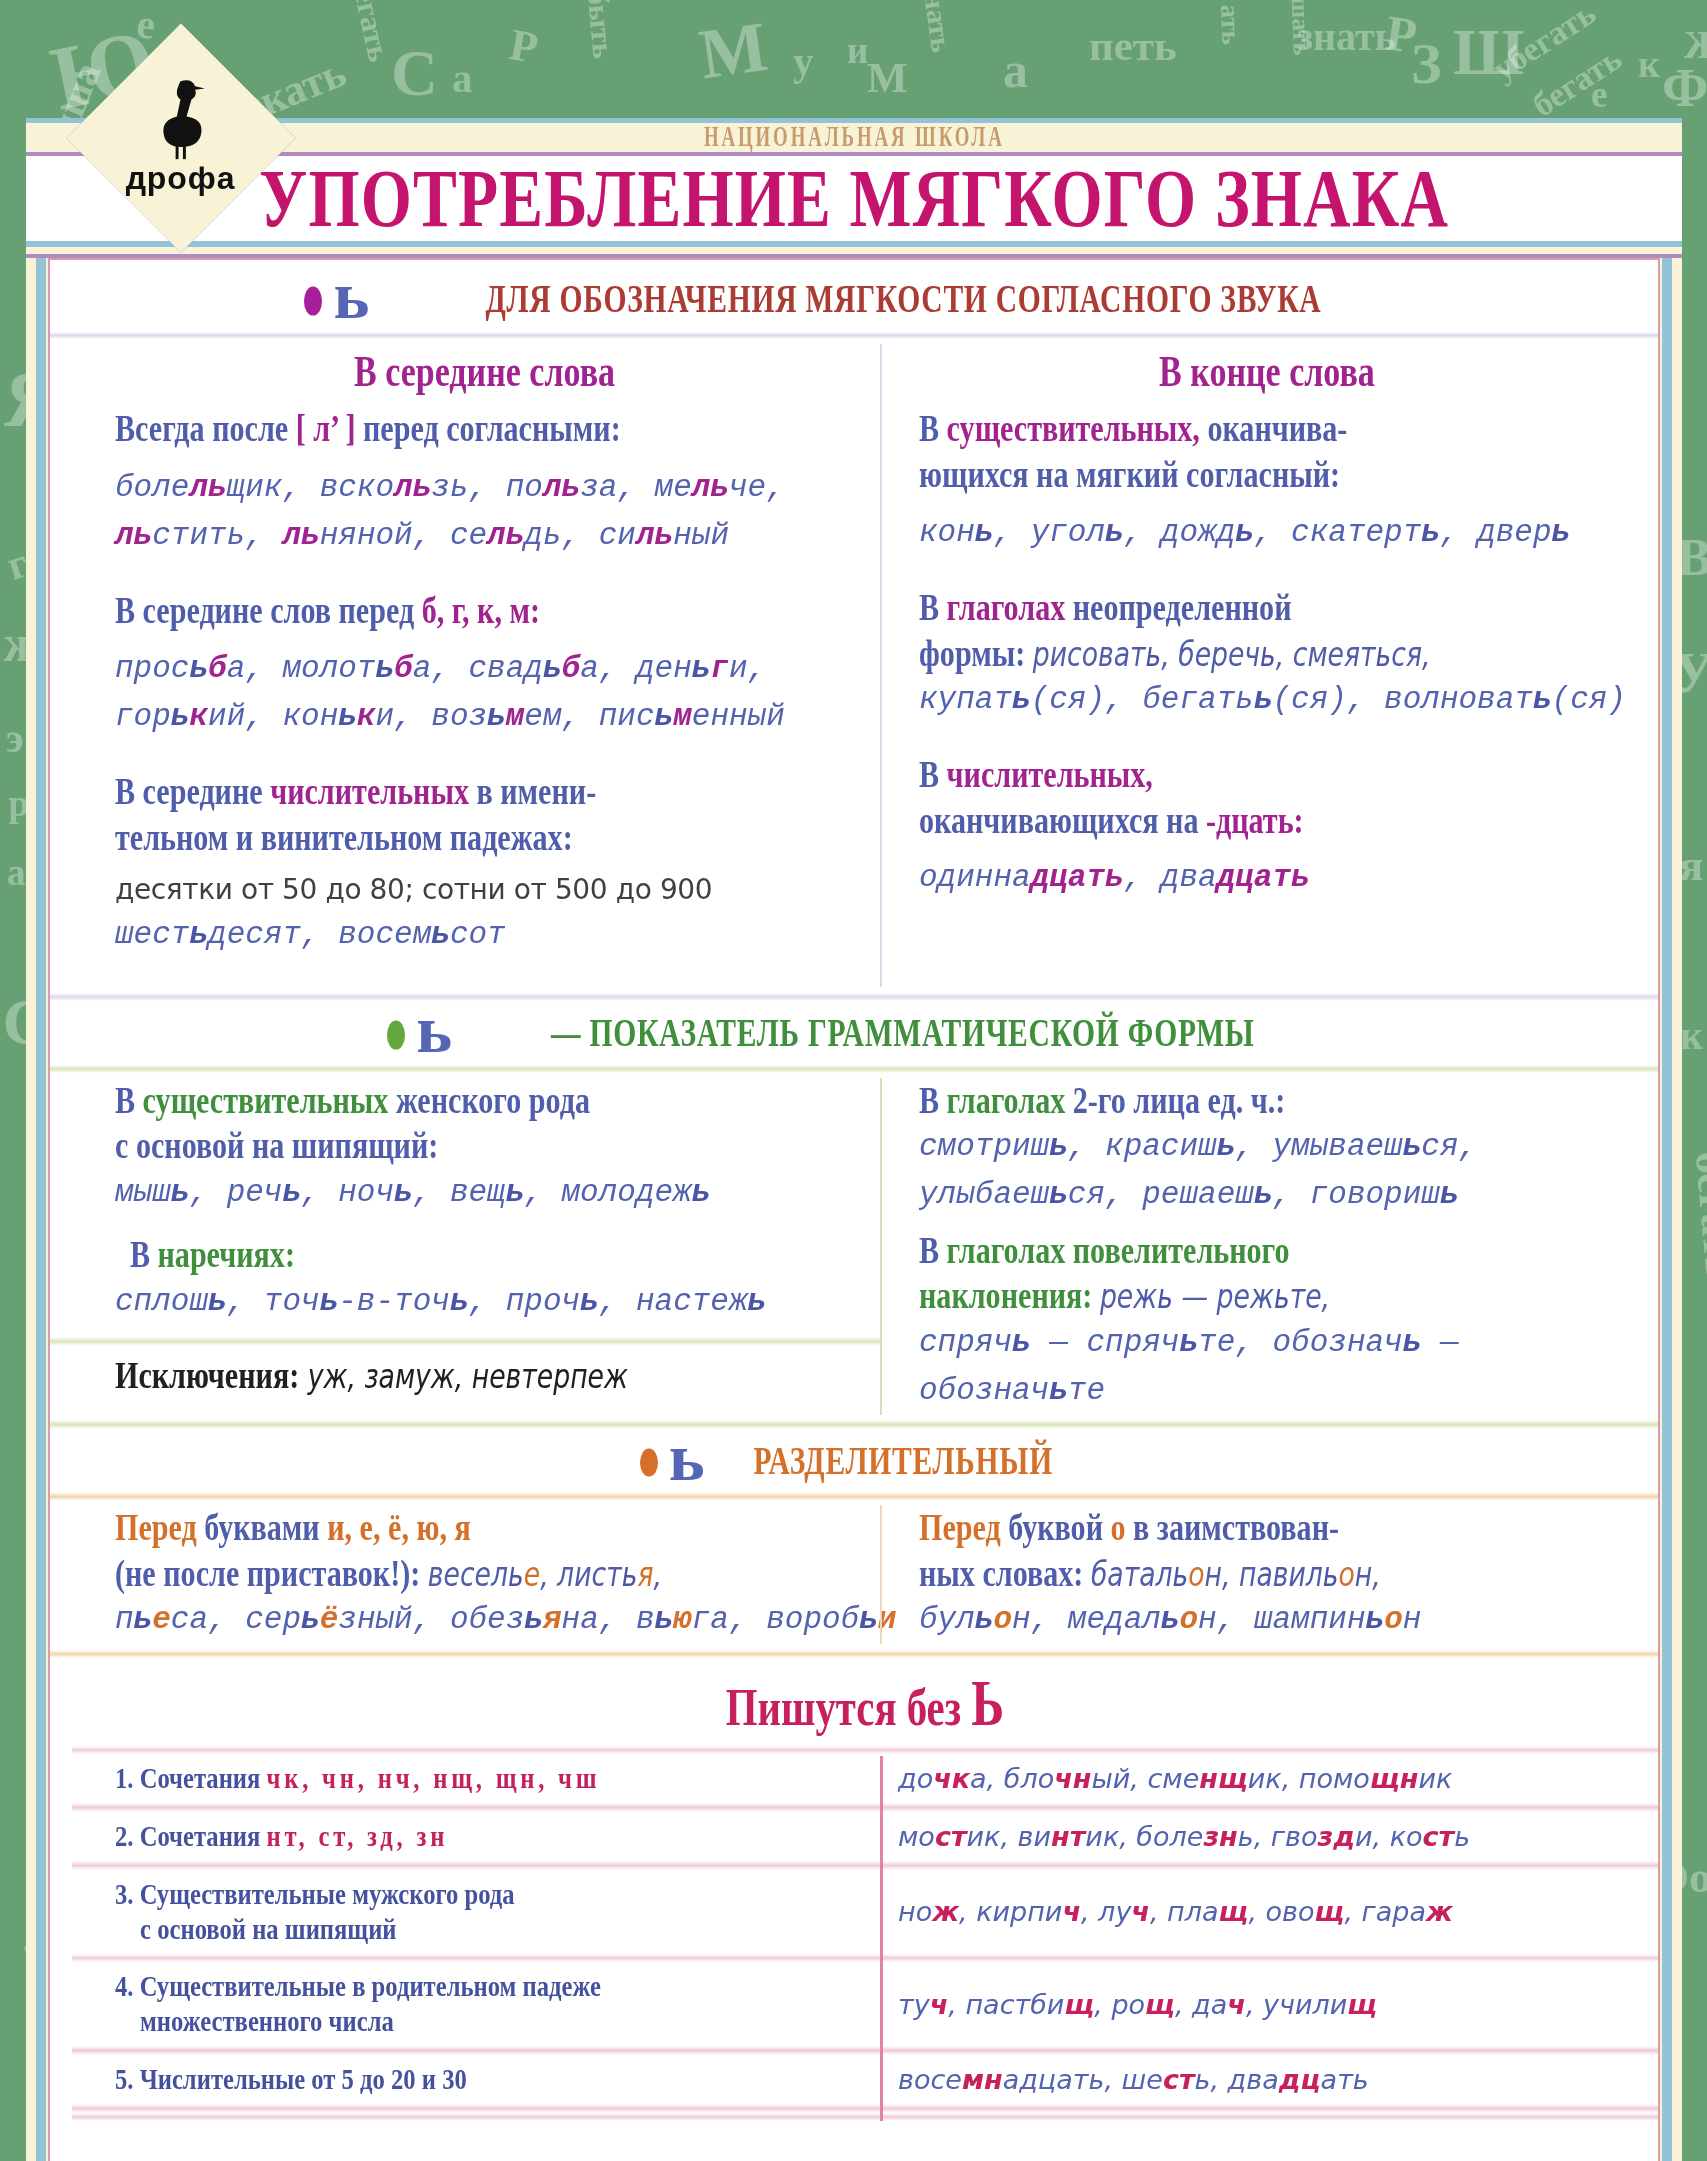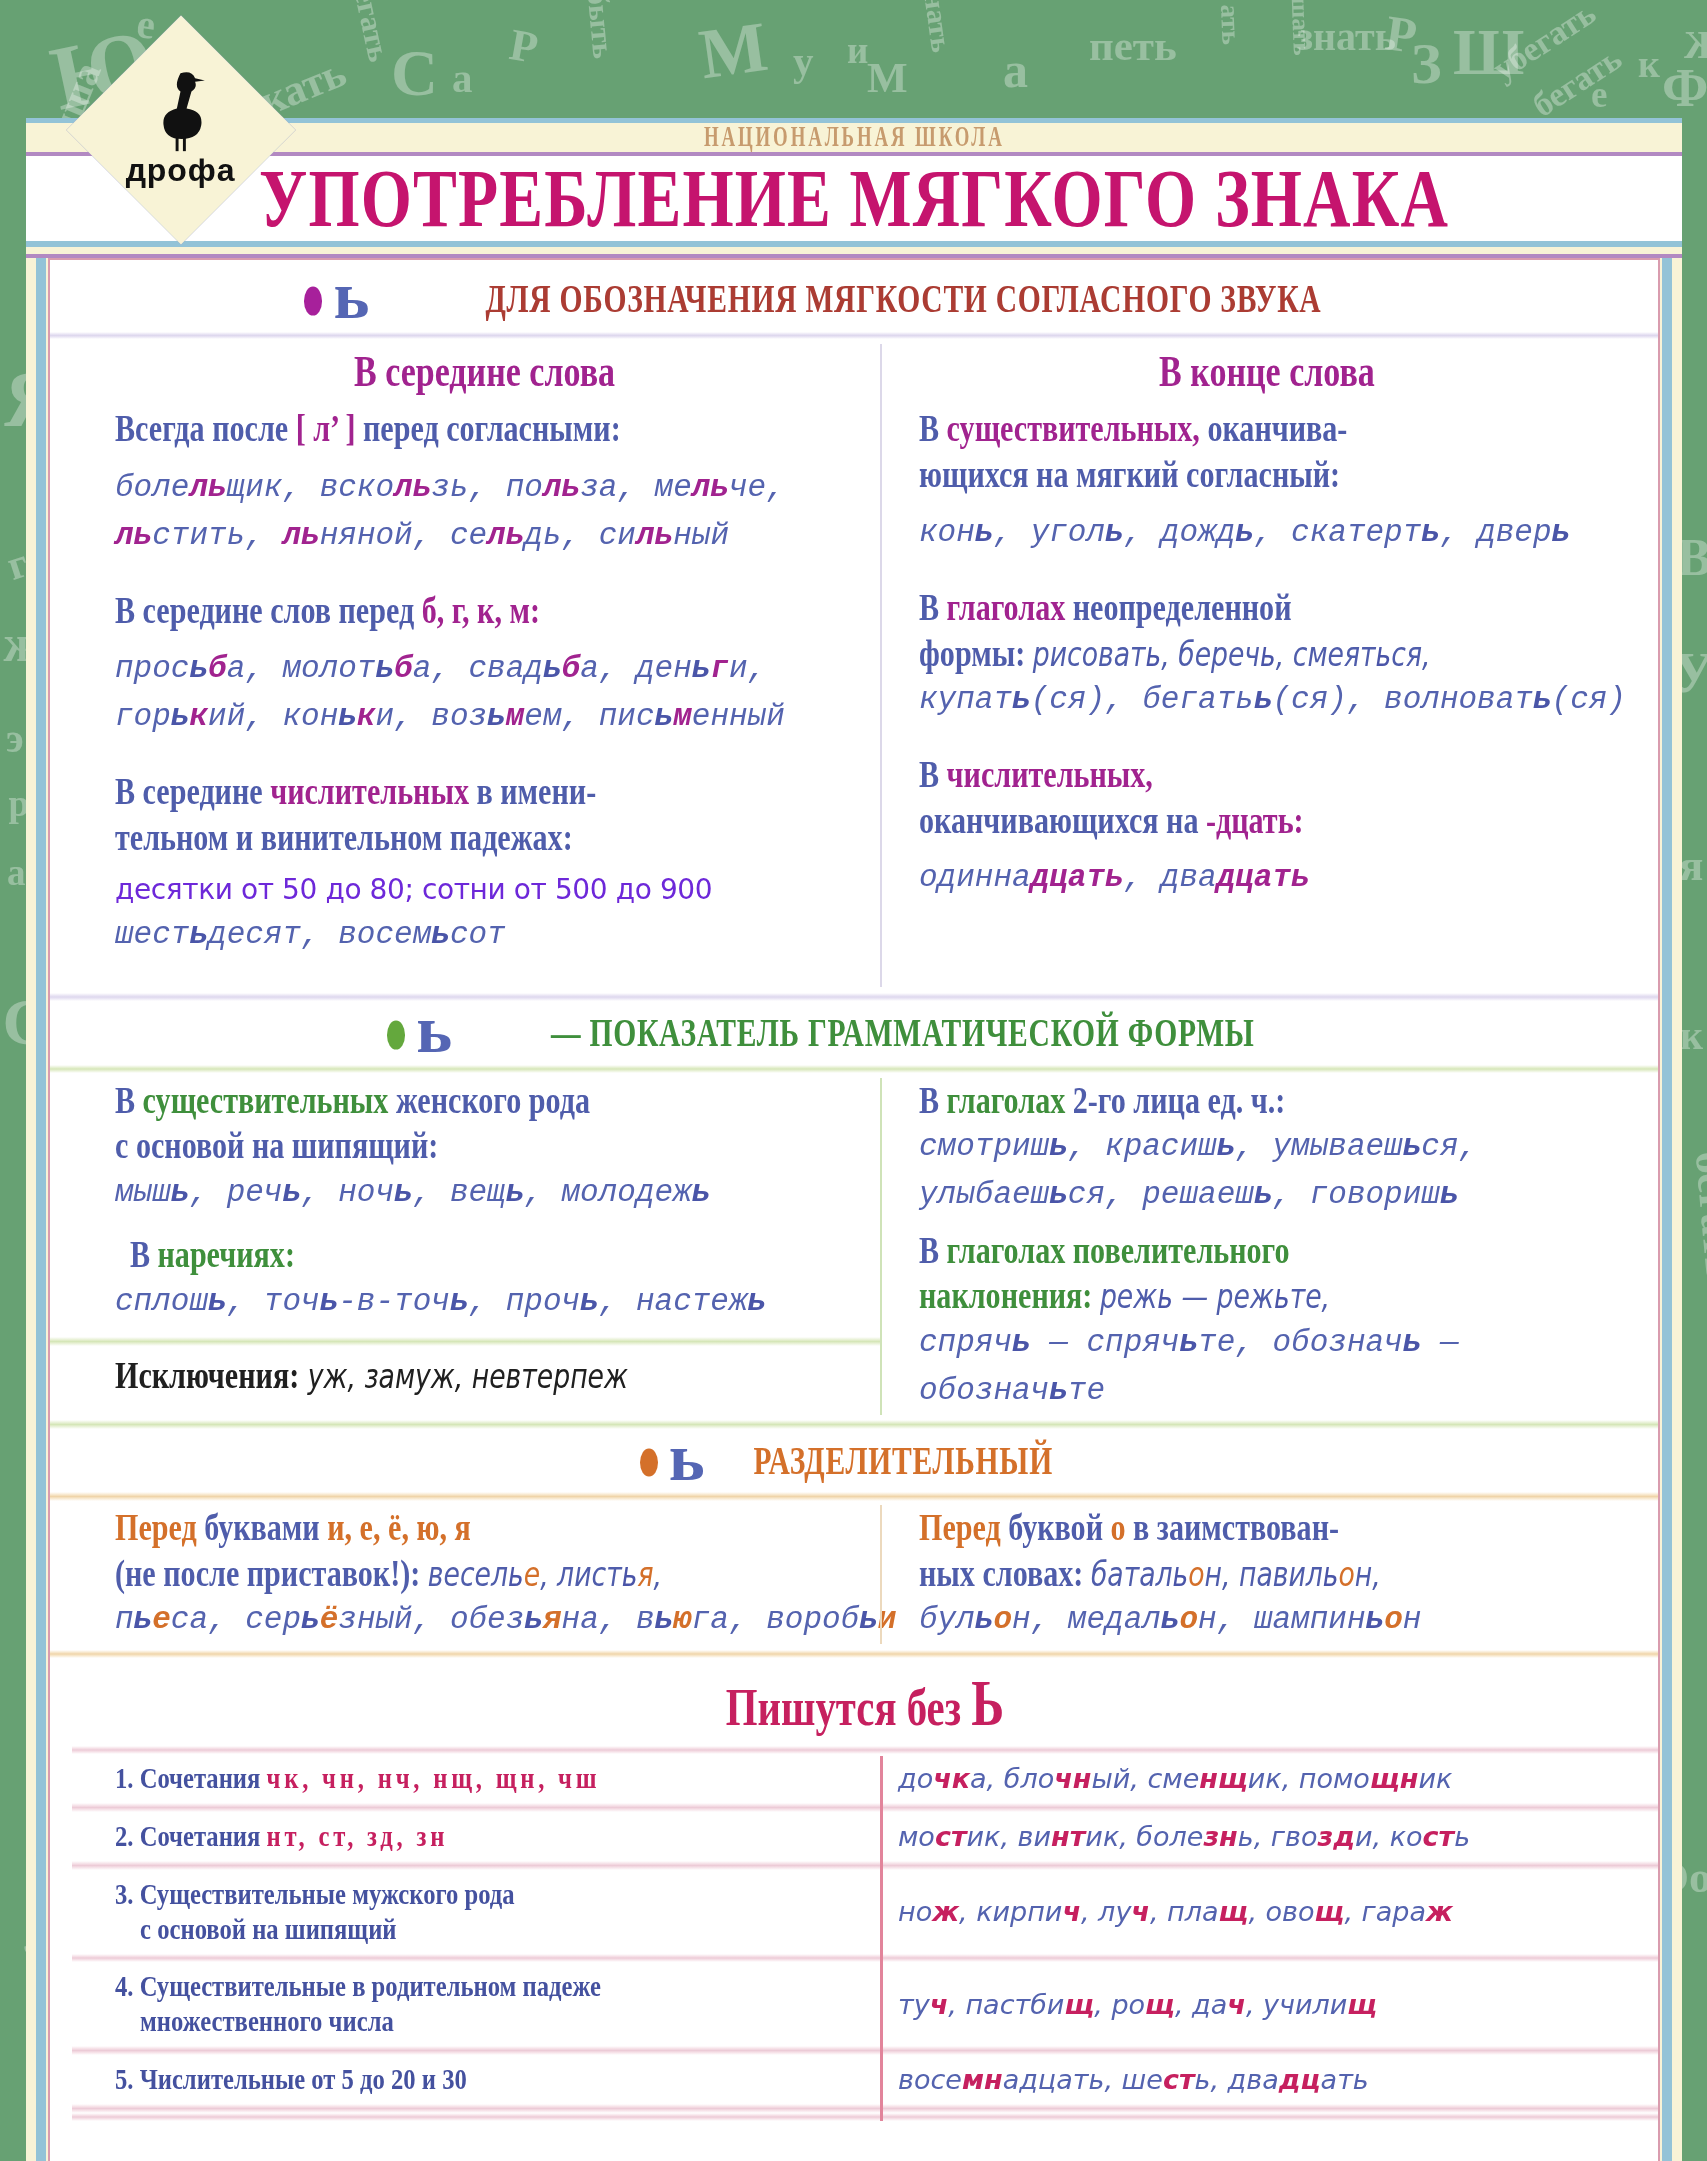--- a/index.html
+++ b/index.html
@@ -24,21 +24,21 @@
   .st-blue2{top:241px;height:5.6px;background:#93c3d7;}
   .band-cream2{top:247px;height:7.3px;background:#f8f3d6;}
   .st-purple2{top:254px;height:3.9px;background:#b289c2;}
 
   .school-txt{color:#c79b6e;font-family:"Liberation Serif",serif;font-weight:700;font-size:23px;
       letter-spacing:3.5px;transform:scale(.82,1.25);}
   .page-title{color:#c5146e;font-weight:700;font-size:73px;letter-spacing:1.3px;white-space:nowrap;
       transform:scale(.9,1.12);}
 
   
-  .logo{position:absolute;left:66px;top:15px;width:229px;height:229px;z-index:6;text-decoration:underline;}
+  .logo{position:absolute;left:66px;top:23px;width:229px;height:229px;z-index:6;text-decoration:underline;}
   .logo .sq{position:absolute;left:34px;top:34px;width:162px;height:162px;transform:rotate(45deg);}
   .sq-m{background:#b06aa8;transform:rotate(45deg) translate(-8.6px,6px);}
   .sq-b{background:#7db8d4;transform:rotate(45deg) translate(6px,-8.6px);}
   .sq-f{background:#f8f3d6;}
   .logo-inner{position:absolute;inset:0;display:flex;flex-direction:column;align-items:center;justify-content:center;z-index:2;}
   .logo-word{font-family:"Liberation Sans",sans-serif;font-weight:700;font-size:32px;color:#111;letter-spacing:0.9px;}
 
   
   .panel{position:absolute;left:48px;right:48px;top:258px;height:2046px;background:#fff;
       border:2.6px solid #d99cae;box-sizing:border-box;z-index:5;overflow:hidden;
@@ -60,21 +60,21 @@
   .col-l{width:51%;box-sizing:border-box;padding-right:26px;}
   .col-r{width:49%;box-sizing:border-box;padding-left:39px;}
   .vl{position:absolute;left:51%;top:0;bottom:0;width:1.7px;}
   .vl-s1{background:#dcd8e9}.vl-s2{background:#cfe3b8}.vl-s3{background:#ecd9bd}
   .vl-s4{position:absolute;left:51%;top:86px;bottom:0;width:2.6px;background:#e2849b;z-index:2;}
 
   .colh{font-weight:700;font-size:40px;color:#a1238f;text-align:center;margin:2.6px 0 11.2px 0;
         transform:scale(.85,1.1);}
   .h{font-weight:700;font-size:35px;color:#4f5dab;line-height:1.3;transform:scale(.86,1.06);transform-origin:0 50%;white-space:nowrap;}
   .ex{font-family:Liberation Mono, monospace;font-style:italic;font-size:31px;color:#5463af;line-height:1.55;white-space:nowrap;}
-  .sub{font-family:"DejaVu Sans",sans-serif;font-size:28px;color:#6d28d9;letter-spacing:-0.4px;line-height:1.5;white-space:nowrap;}
+  .sub{font-family:"DejaVu Sans",sans-serif;font-size:28px;color:#404040;letter-spacing:-0.4px;line-height:1.5;white-space:nowrap;}
   .blk{margin-bottom:28px;}
   .ind40{padding-left:17.3px;}
 
   
   .c-mg{color:#a1238f;font-weight:700;}
   .c-gr{color:#3f8f3c;font-weight:700;}
   .c-or{color:#d4702a;font-weight:700;}
   .c-cr{color:#c6205f;font-weight:700;}
   .c-bk{color:#202020;}
   .c-bb{color:#4a55a8;font-weight:800;}

